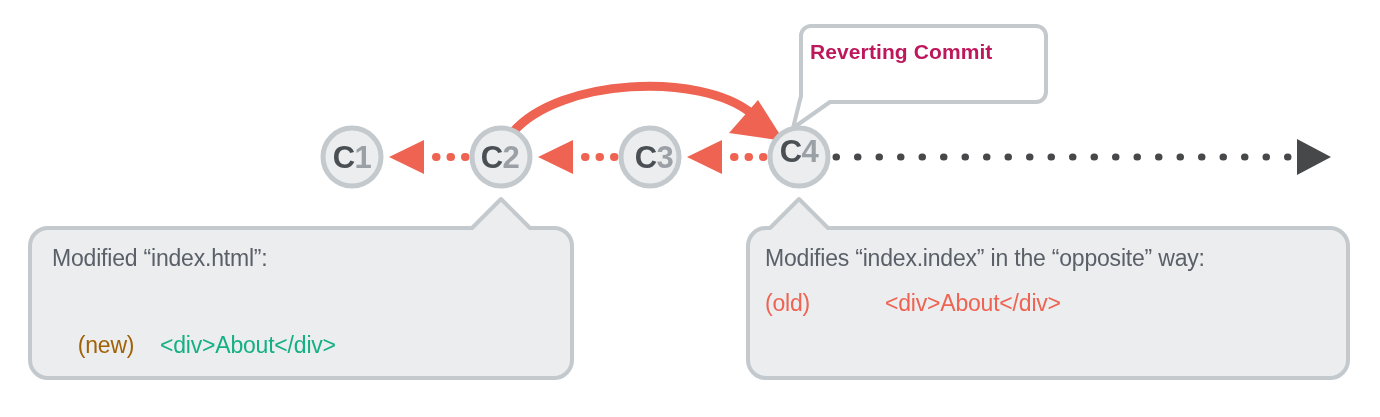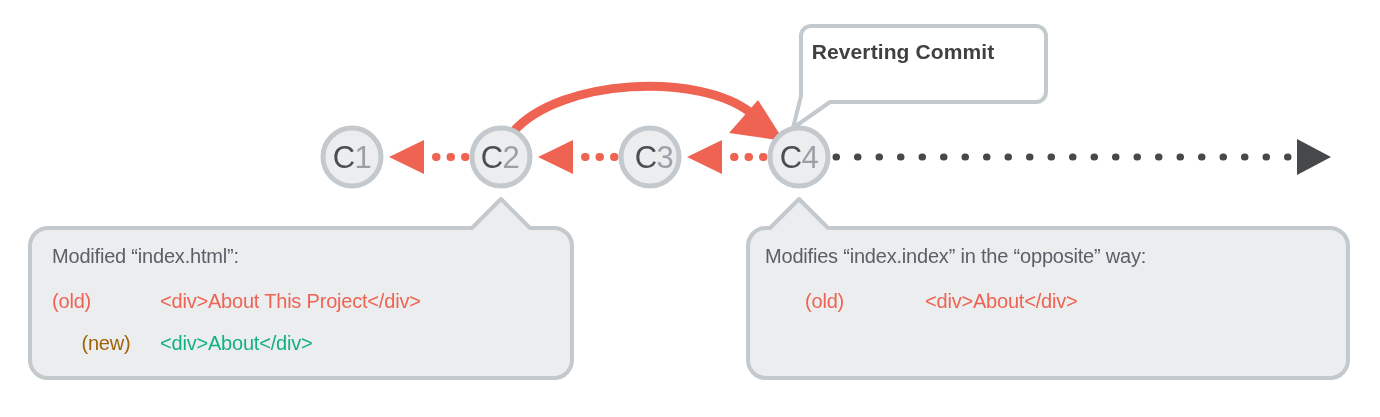--- a/index.html
+++ b/index.html
@@ -25,48 +25,47 @@
     left: 0; top: 0;
     width: 1380px;
     height: 417px;
   }
 
   
   .commit-label {
     position: absolute;
     transform: translate(-50%, -50%);
     font-family: "Liberation Sans", sans-serif;
-    font-weight: normal;
+    font-weight: bold;
     font-size: 31px;
     letter-spacing: -0.5px;
     white-space: nowrap;
     pointer-events: none;
   }
   .commit-label .c-letter { color: #4a4f54; }
   .commit-label .c-num    { color: #9aa0a6; }
 
   
   #tooltip-text {
     position: absolute;
-    left: 790px;
+    left: 810px;
     top: 40px;
     width: 226px;
-    text-align: center;
     font-family: "Liberation Sans", sans-serif;
     font-weight: bold;
     font-size: 21px;
-    color: #404040;
+    color: #be185d;
     letter-spacing: 0.1px;
   }
 
   
   .callout-text {
     position: absolute;
     font-family: "Liberation Sans", sans-serif;
-    font-size: 20px;
+    font-size: 23px;
     color: #5b6068;
     white-space: nowrap;
     letter-spacing: -0.2px;
   }
   .callout-text .lbl-old  { color: #ee6352; }
   .callout-text .lbl-new  { color: #a16207; text-align: center; }
   .callout-text .code-old { color: #ee6352; }
   .callout-text .code-new { color: #14b083; }
 
   .row { position: absolute; white-space: nowrap; }
@@ -156,36 +155,33 @@
 
   <div class="commit-label" style="left:352px; top:158px;">
     <span class="c-letter">C</span><span class="c-num">1</span>
   </div>
   <div class="commit-label" style="left:500px; top:158px;">
     <span class="c-letter">C</span><span class="c-num">2</span>
   </div>
   <div class="commit-label" style="left:654px; top:158px;">
     <span class="c-letter">C</span><span class="c-num">3</span>
   </div>
-  <div class="commit-label" style="left:799px; top:158px;">
+  <div class="commit-label" style="left:799px; top:152px;">
     <span class="c-letter">C</span><span class="c-num">4</span>
   </div>
 
   <div id="tooltip-text">Reverting Commit</div>
 
   <div class="callout-text" style="left:52px; top:245px;">Modified “index.html”:</div>
 
-  <div class="callout-text row" style="left:52px; top:290px;">
-    <span class="tag lbl-old" style="width:108px;">(old)</span><span class="code code-old">&lt;div&gt;About This Project&lt;/div&gt;</span>
-  </div>
 
   <div class="callout-text row" style="left:52px; top:332px;">
     <span class="tag lbl-new" style="width:108px;">(new)</span><span class="code code-new">&lt;div&gt;About&lt;/div&gt;</span>
   </div>
 
   <div class="callout-text" style="left:765px; top:245px;">Modifies “index.index” in the “opposite” way:</div>
 
-  <div class="callout-text row" style="left:765px; top:290px;margin-left:40px;">
+  <div class="callout-text row" style="left:765px; top:290px;">
     <span class="tag lbl-old" style="width:120px;">(old)</span><span class="code code-old">&lt;div&gt;About&lt;/div&gt;</span>
   </div>
 
 
 </div>
 
 </body></html>

